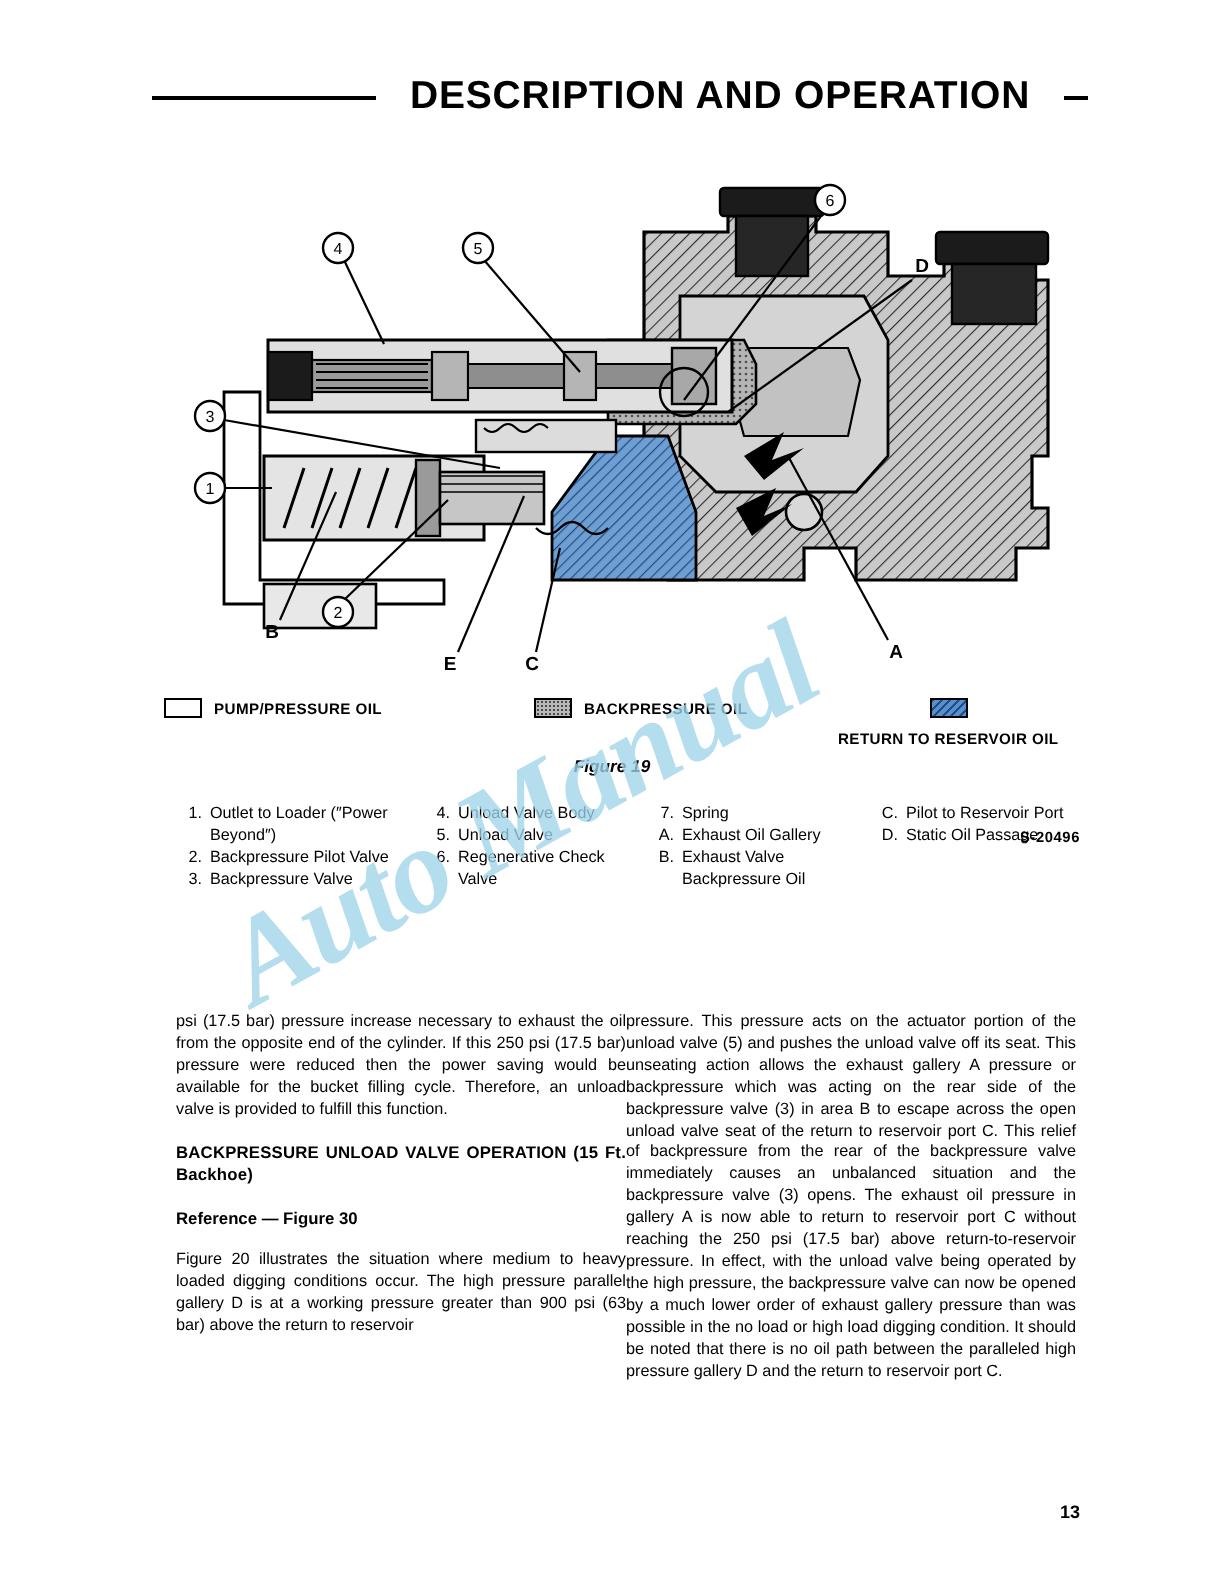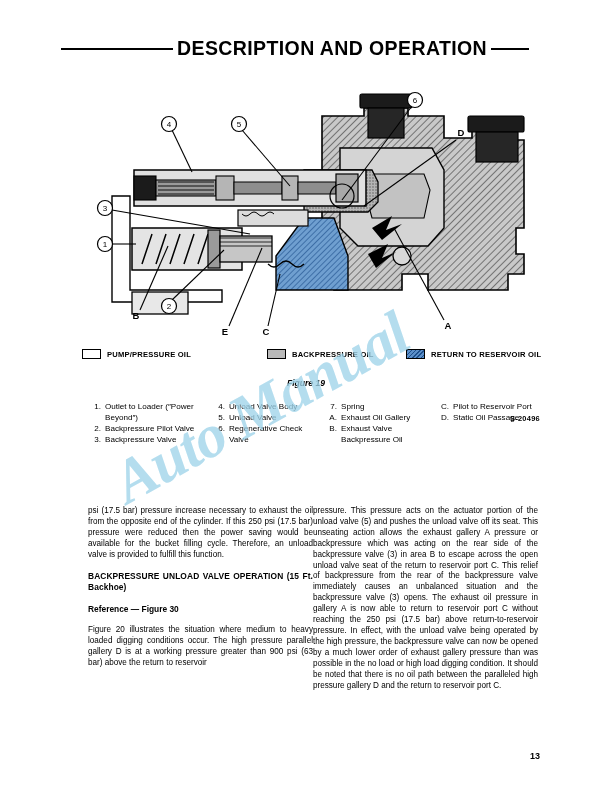--- a/index.html
+++ b/index.html
@@ -9,43 +9,43 @@
     font-family:"Liberation Sans", sans-serif;
     color:#000;
     position:relative;
     overflow:hidden;
     -webkit-font-smoothing:antialiased;
   }
   .page{position:absolute;inset:0;}
 
   
   .header{
-    position:absolute;left:61px;top:36px;width:468px;height:26px;
-    display:flex;align-items:center;gap:0;
+    position:absolute;left:76px;top:36px;width:468px;height:26px;
+    display:flex;align-items:center;gap:13px;
   }
   .rule{height:2.5px;background:#000;flex:0 0 auto;}
   .rule-left{width:112px;}
   .rule-right{flex:1 1 auto;}
   .header-title{
     font-size:19.5px;font-weight:bold;letter-spacing:.4px;
     white-space:nowrap;padding:0 4px;line-height:1;
   }
 
   
   .figure-area{position:absolute;left:72px;top:78px;width:468px;height:262px;}
   .figure-area svg{display:block;width:468px;height:262px;}
 
   
   .legend{
     position:absolute;left:82px;top:349px;width:460px;height:16px;
   }
   .legend-item{position:absolute;display:flex;align-items:center;gap:6px;}
   .legend-item.i0{left:0px;}
   .legend-item.i1{left:185px;justify-content:flex-end;}
-  .legend-item.i2{left:324px;}
+  .legend-item.i2{left:337px;flex-direction:column;}
   .swatch{
     width:19px;height:10px;border:1.2px solid #000;box-sizing:border-box;
   }
   .swatch.pump{background:#ffffff;}
   .swatch.back{
     background:#b9b9b9;
     background-image:radial-gradient(#4a4a4a .6px, transparent .7px);
     background-size:2px 2px;
   }
   .swatch.ret{

